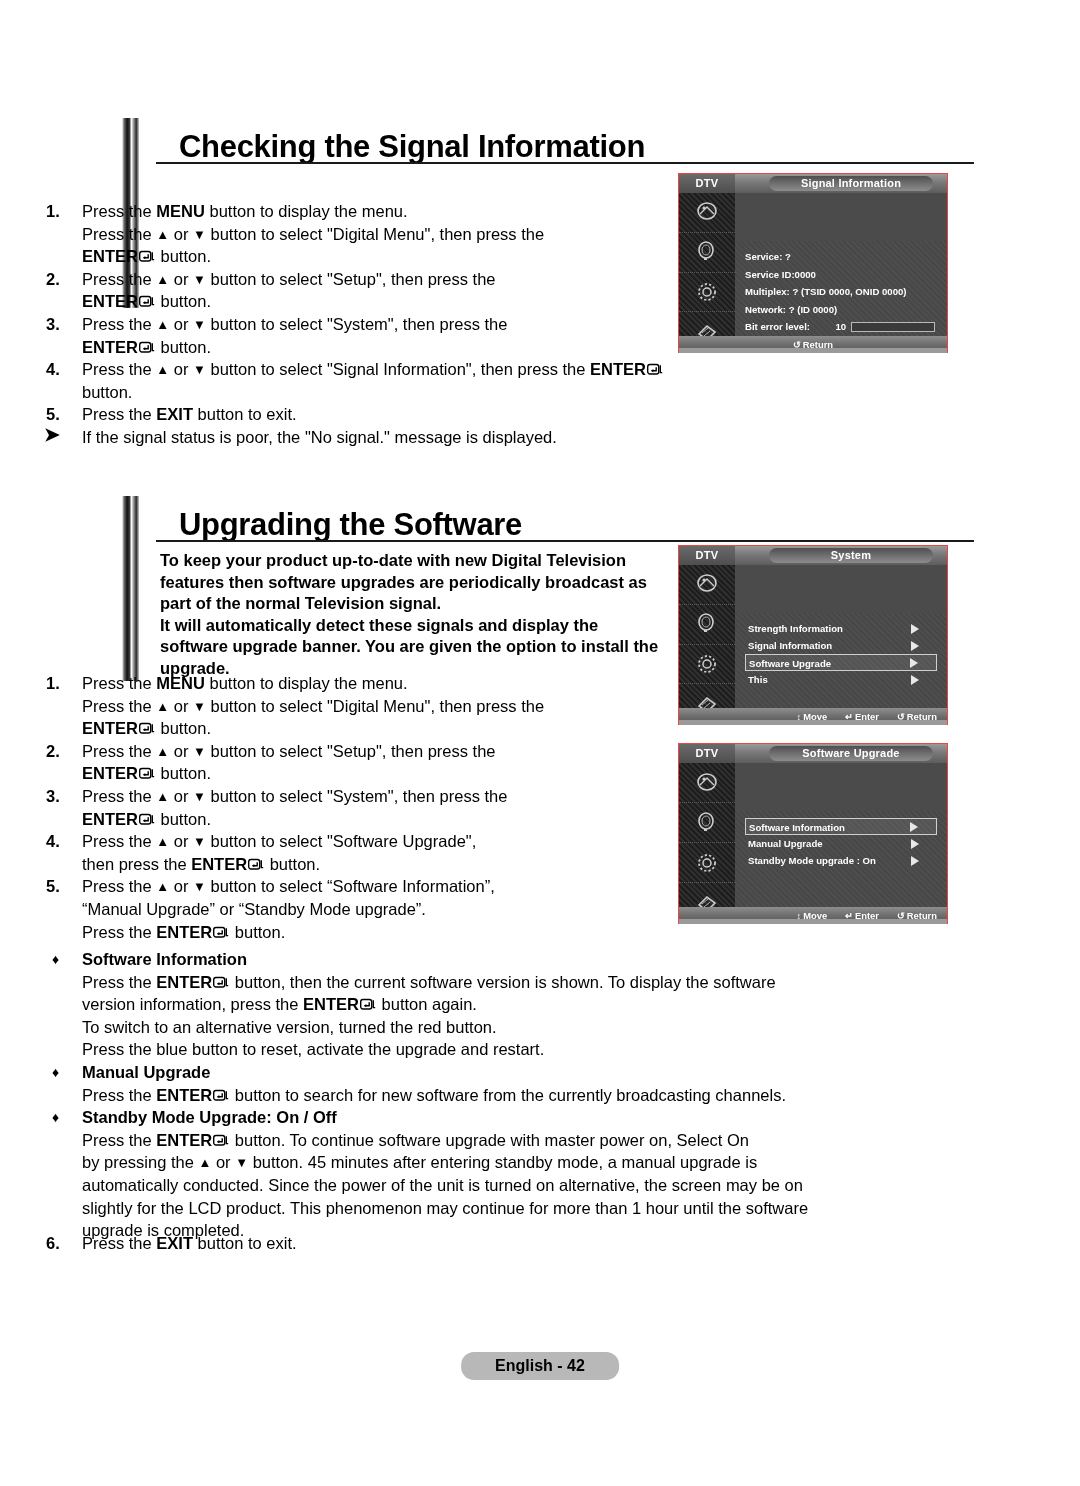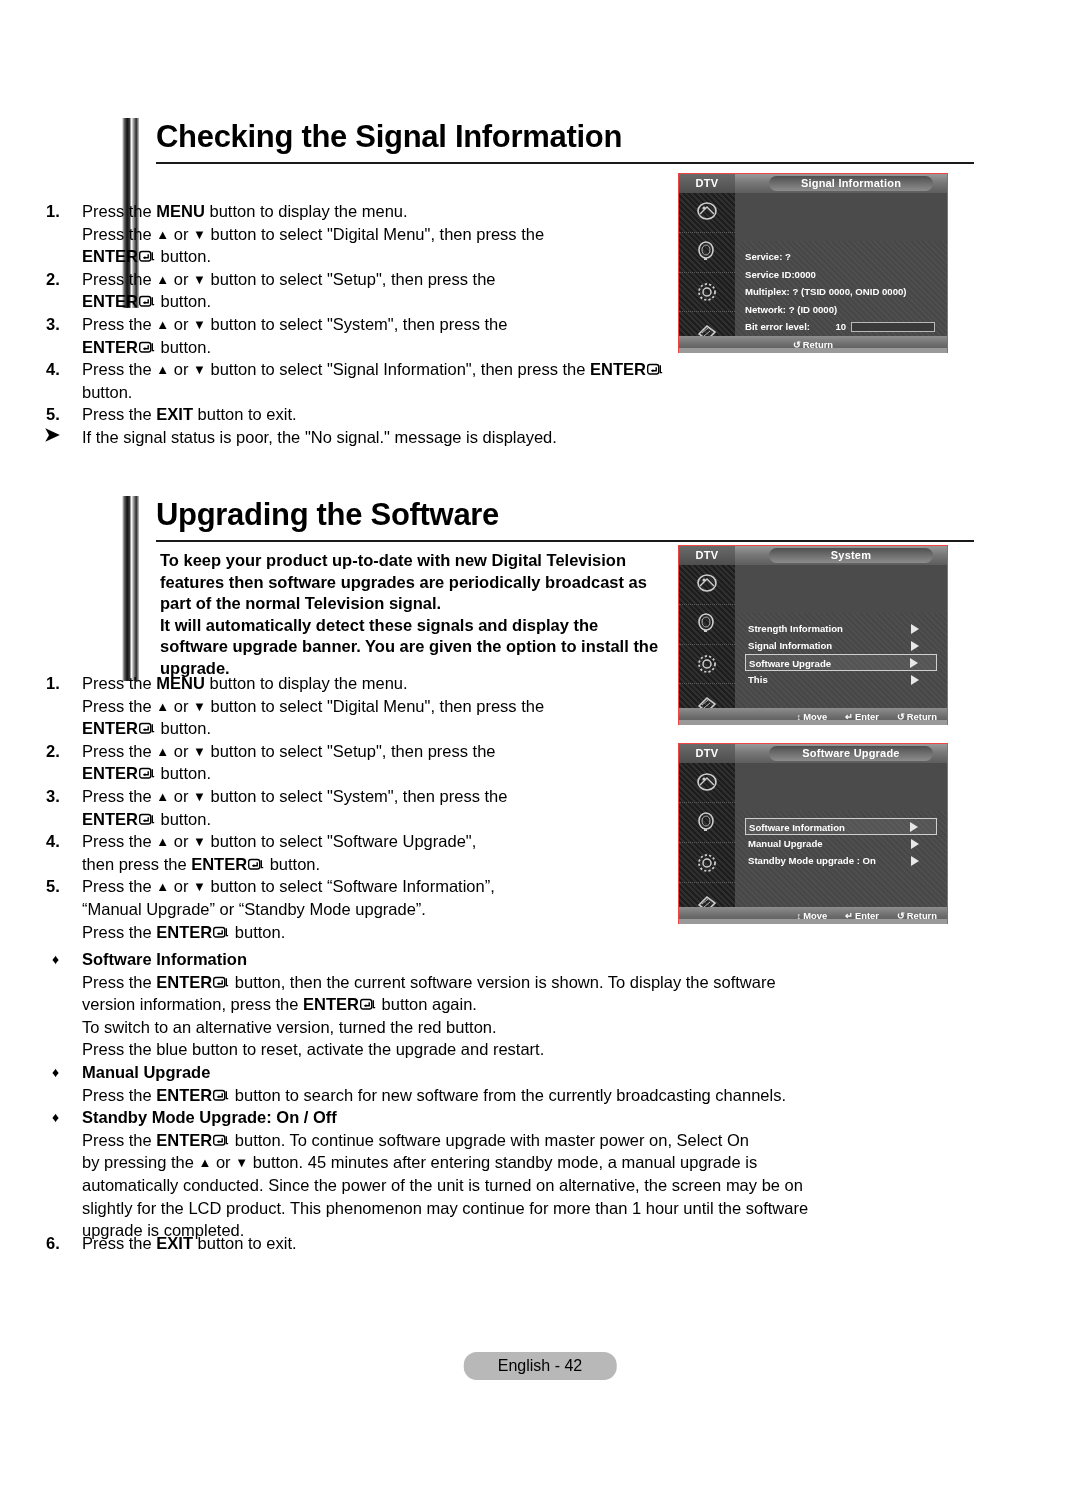--- a/index.html
+++ b/index.html
@@ -40,22 +40,22 @@
     width: 17px;
     background: linear-gradient(to right,
        #ffffff 0%, #6e6e6e 12%, #111111 30%,
        #3a3a3a 45%, #ffffff 55%, #9a9a9a 68%,
        #2a2a2a 84%, #c9c9c9 100%);
   }
   .sec1 .vbar { height: 190px; }
   .sec2 .vbar { height: 185px; }
 
   h1.heading {
-    margin: 0;
-    padding: 0 0 4px 34px;
+    margin: 10px;
+    padding: 0 0 4px 47px;
     font-size: 31px;
     font-weight: bold;
     letter-spacing: -0.3px;
     line-height: 38px;
     white-space: nowrap;
   }
 
   .hrule {
     position: absolute;
     left: 34px;
@@ -302,21 +302,21 @@
   
   .pagefoot {
     position: absolute;
     left: 50%;
     transform: translateX(-50%);
     top: 1352px;
     background: #b8b8b8;
     border-radius: 13px;
     padding: 5px 34px;
     font-size: 16px;
-    font-weight: normal;
+    font-weight: bold;
     color: #000000;
   }
 </style>
 </head>
 <body>
 
 <div class="page">
 
   <div class="section sec1">
     <div class="vbar"></div>

